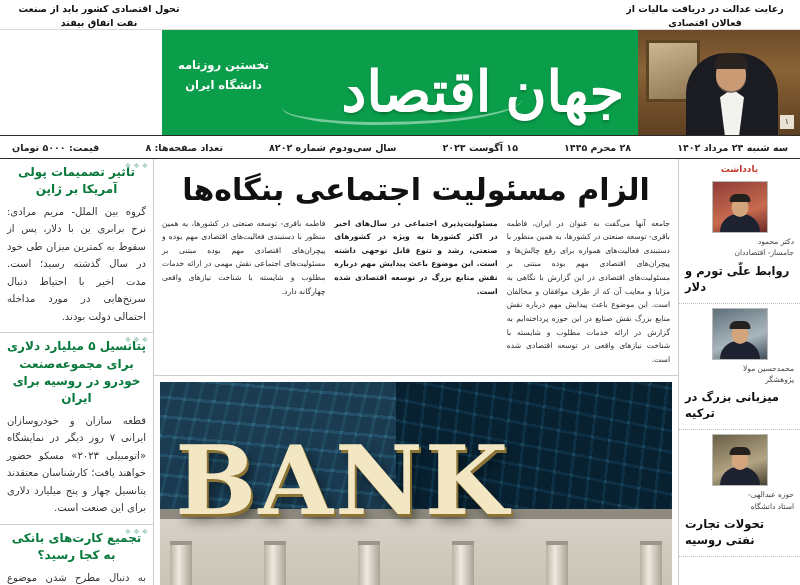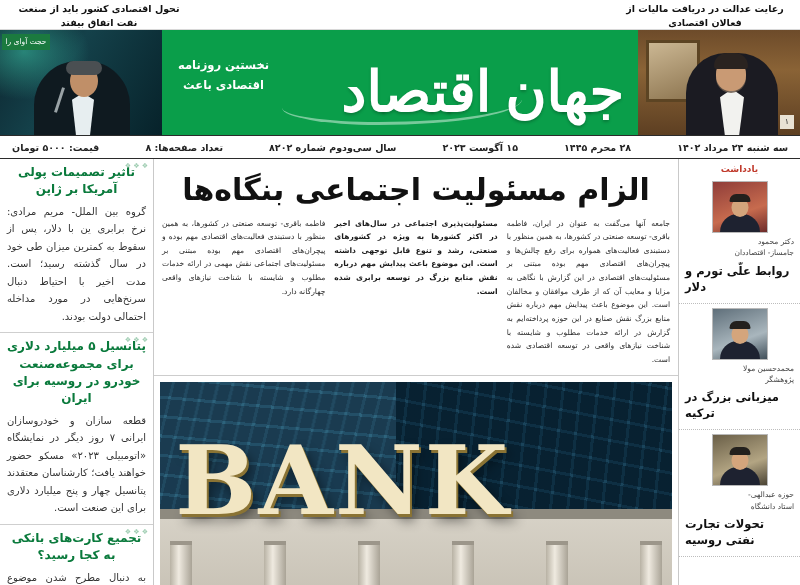--- a/index.html
+++ b/index.html
@@ -475,36 +475,24 @@
         <div class="ph-r-hair"></div>
         <div class="ph-r-tab">۱</div>
       </div>
     </div>
 
     <div class="logo-block">
       <div class="logo-swoosh"></div>
       <div class="logo-title">جهان اقتصاد</div>
       <div class="logo-sub">
         <div>نخستین روزنامه</div>
-        <div>اقتصادی باعث</div>
+        <div>دانشگاه ایران</div>
       </div>
     </div>
 
-    <div class="photo-box left">
-      <div class="ph-inner">
-        <div class="ph-l-bg"></div>
-        <div class="ph-l-glow"></div>
-        <div class="ph-l-body"></div>
-        <div class="ph-l-shirt"></div>
-        <div class="ph-l-head"></div>
-        <div class="ph-l-turban"></div>
-        <div class="ph-l-mic"></div>
-        <div class="ph-l-cap">حجت آوای را</div>
-      </div>
-    </div>
   </div>
 
   <div class="infobar">
     <div class="infobar-inner">
       <span>سه شنبه ۲۴ مرداد ۱۴۰۲</span>
       <span>۲۸ محرم ۱۴۴۵</span>
       <span>۱۵ آگوست ۲۰۲۳</span>
       <span>سال سی‌ودوم شماره ۸۲۰۲</span>
       <span>تعداد صفحه‌ها: ۸</span>
       <span>قیمت: ۵۰۰۰ تومان</span>
@@ -557,21 +545,21 @@
         </div>
         <div class="colm-title">تحولات تجارت نفتی روسیه</div>
       </div>
     </div>
 
     <div class="col-center">
       <div class="lead-title">الزام مسئولیت اجتماعی بنگاه‌ها</div>
 
       <div class="lead-decks">
         <div class="deck">جامعه آنها می‌گفت به عنوان در ایران، فاطمه باقری- توسعه صنعتی در کشورها، به همین منظور با دستبندی فعالیت‌های همواره برای رفع چالش‌ها و پیچران‌های اقتصادی مهم بوده مبتنی بر مسئولیت‌های اقتصادی در این گزارش با نگاهی به مزایا و معایب آن که از طرف موافقان و مخالفان است. این موضوع باعث پیدایش مهم درباره نقش منابع بزرگ نقش صنایع در این حوزه پرداخته‌ایم به گزارش در ارائه خدمات مطلوب و شایسته با شناخت نیازهای واقعی در توسعه اقتصادی شده است.</div>
-        <div class="deck bold">مسئولیت‌پذیری اجتماعی در سال‌های اخیر در اکثر کشورها به ویژه در کشورهای صنعتی، رشد و تنوع قابل توجهی داشته است. این موضوع باعث پیدایش مهم درباره نقش منابع بزرگ در توسعه برابری شده است.</div>
+        <div class="deck bold">مسئولیت‌پذیری اجتماعی در سال‌های اخیر در اکثر کشورها به ویژه در کشورهای صنعتی، رشد و تنوع قابل توجهی داشته است. این موضوع باعث پیدایش مهم درباره نقش منابع بزرگ در توسعه اقتصادی شده است.</div>
         <div class="deck">فاطمه باقری- توسعه صنعتی در کشورها، به همین منظور با دستبندی فعالیت‌های اقتصادی مهم بوده و پیچران‌های اقتصادی مهم بوده مبتنی بر مسئولیت‌های اجتماعی نقش مهمی در ارائه خدمات مطلوب و شایسته با شناخت نیازهای واقعی چهارگانه دارد.</div>
       </div>
 
       <div class="lead-photo">
         <div class="sky"></div>
         <div class="glass-tower"></div>
         <div class="glass-tower2"></div>
         <div class="bank-wall"></div>
         <div class="columns">
           <i></i>

